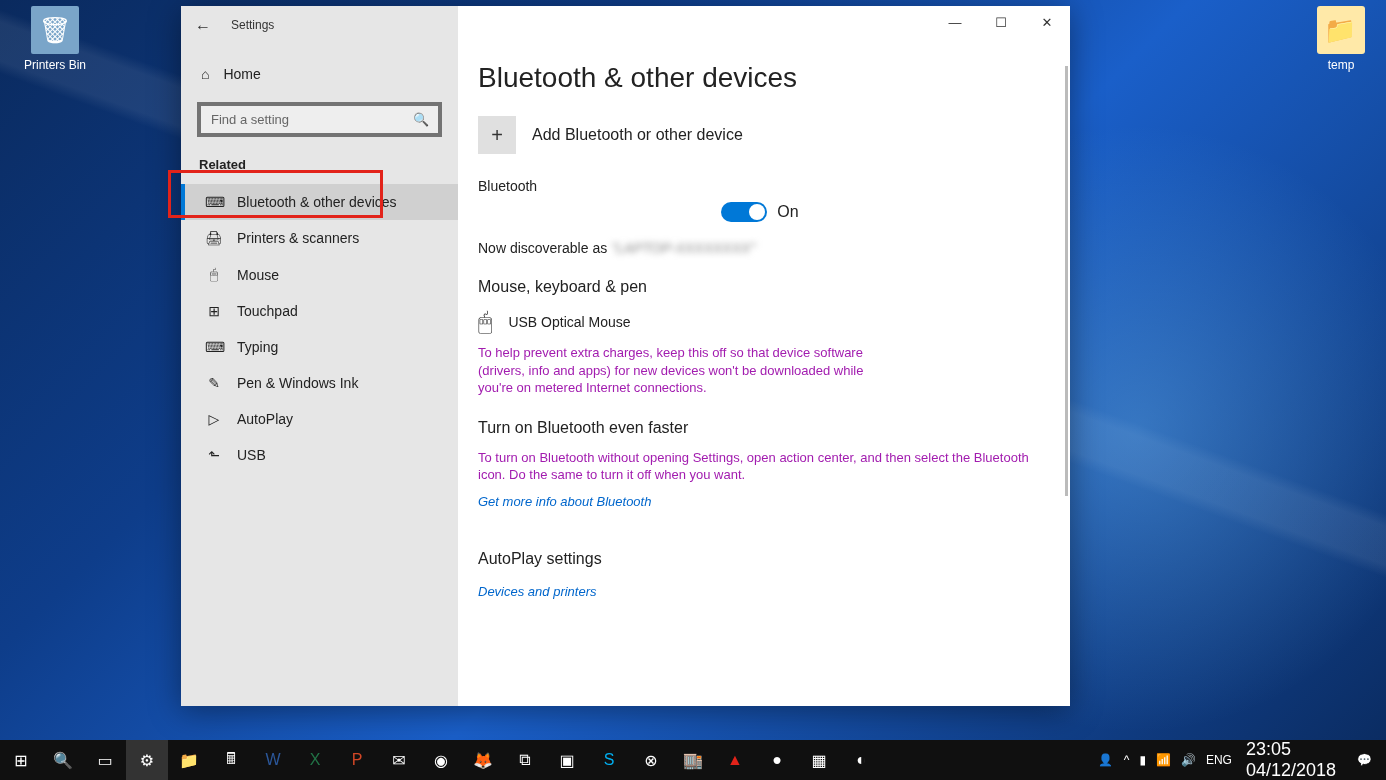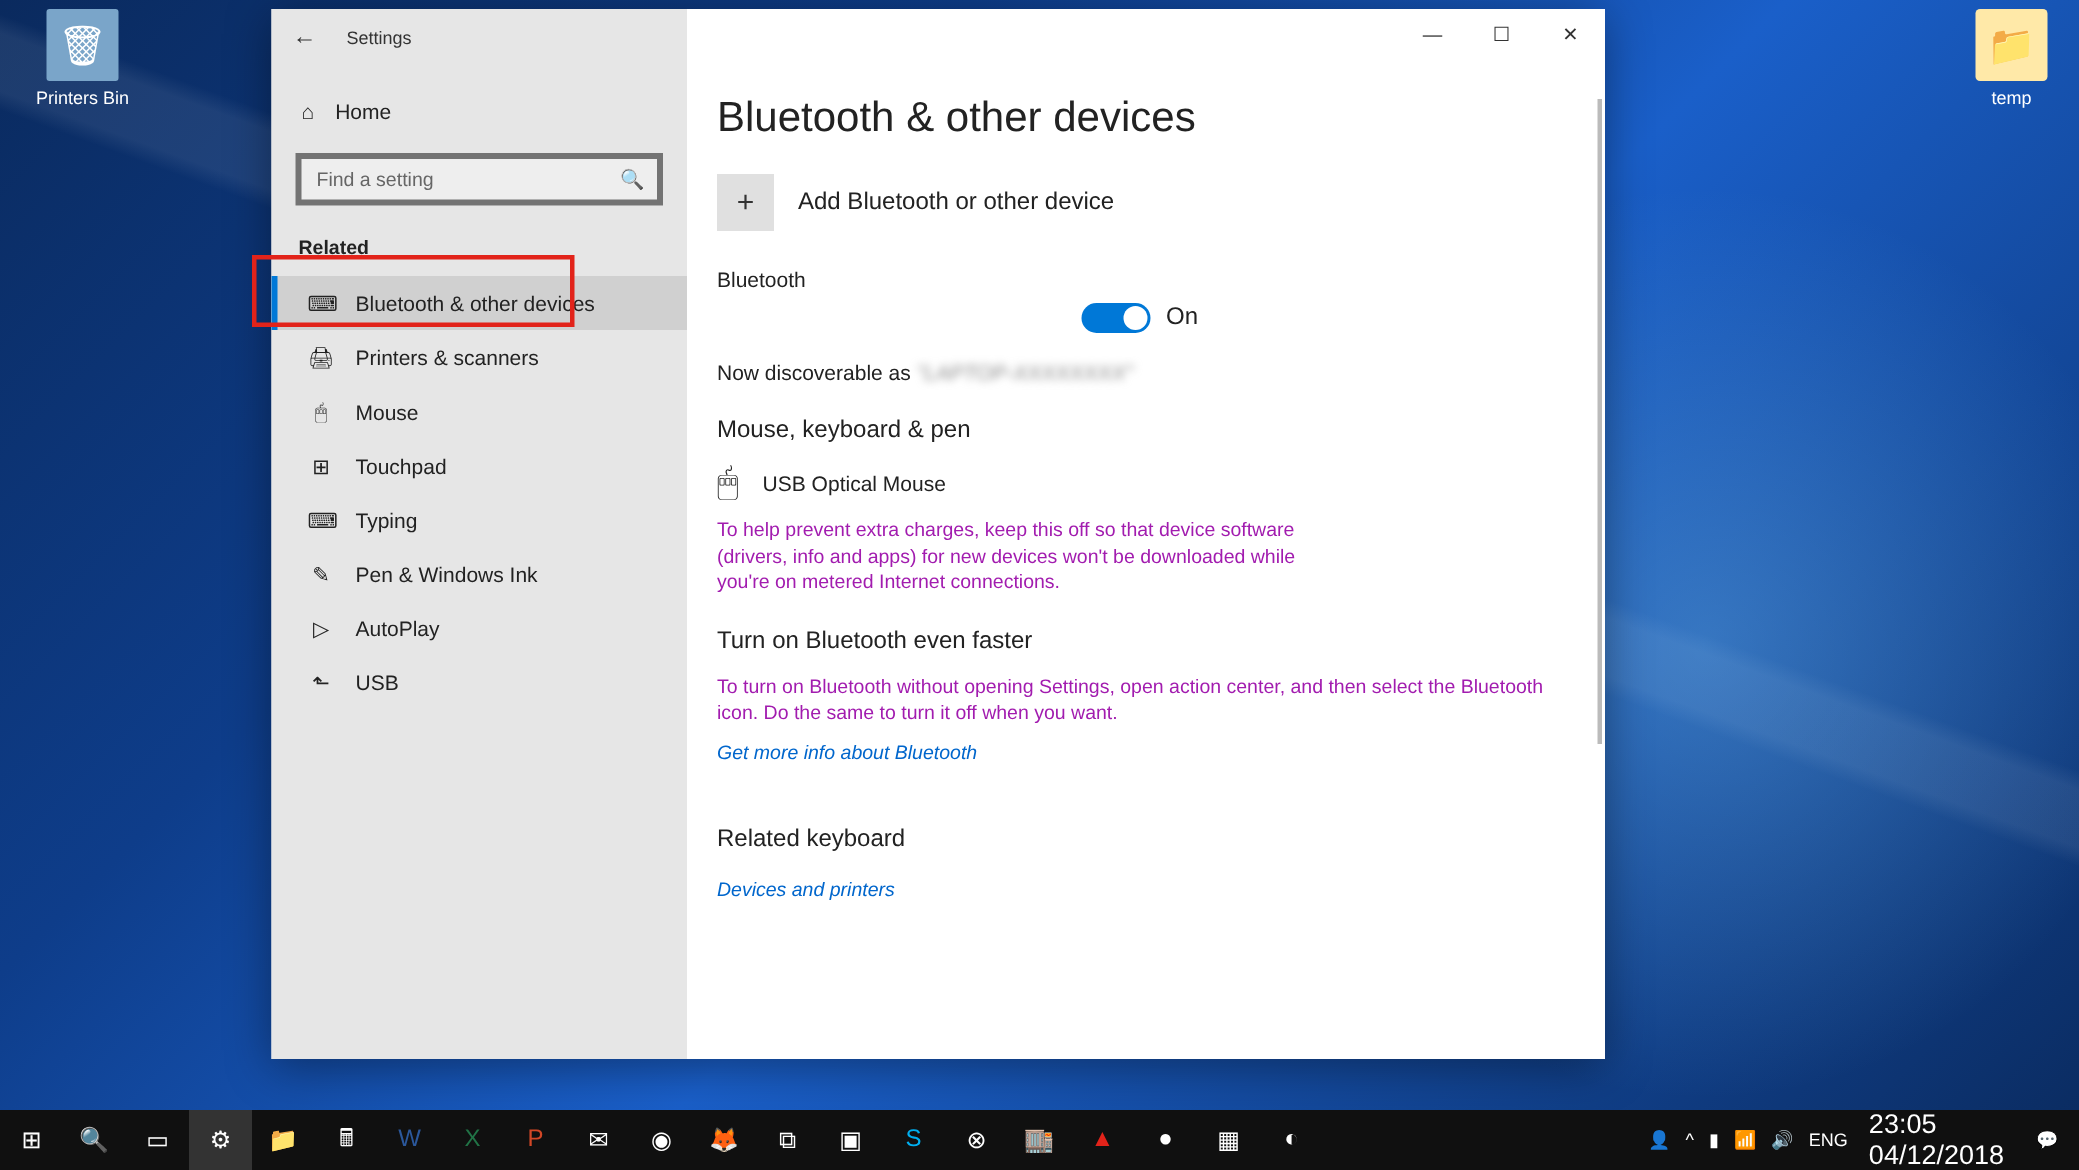--- a/index.html
+++ b/index.html
@@ -153,21 +153,21 @@
       <span class="dic">🖱</span>
       <span>USB Optical Mouse</span>
     </div>
 
     <div class="helper">To help prevent extra charges, keep this off so that device software (drivers, info and apps) for new devices won't be downloaded while you're on metered Internet connections.</div>
 
     <div class="h2">Turn on Bluetooth even faster</div>
     <div class="helper" style="max-width:560px">To turn on Bluetooth without opening Settings, open action center, and then select the Bluetooth icon. Do the same to turn it off when you want.</div>
     <a class="link">Get more info about Bluetooth</a>
 
-    <div class="h2" style="margin-top:40px">Related keyboard</div>
+    <div class="h2" style="margin-top:40px">AutoPlay settings</div>
     <a class="link" style="margin-top:4px">Devices and printers</a>
   </div>
 
 </div>
 
 <div class="highlight-box" style="left:168px; top:170px; width:215px; height:48px;"></div>
 
 <div class="taskbar">
   <div class="tbtn">⊞</div>
   <div class="tbtn">🔍</div>

